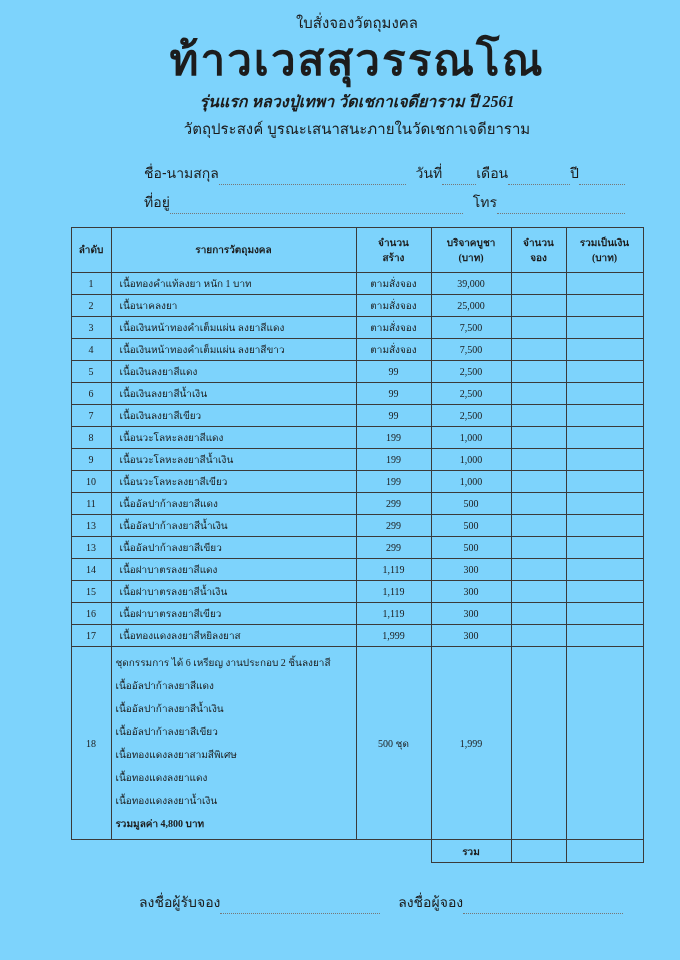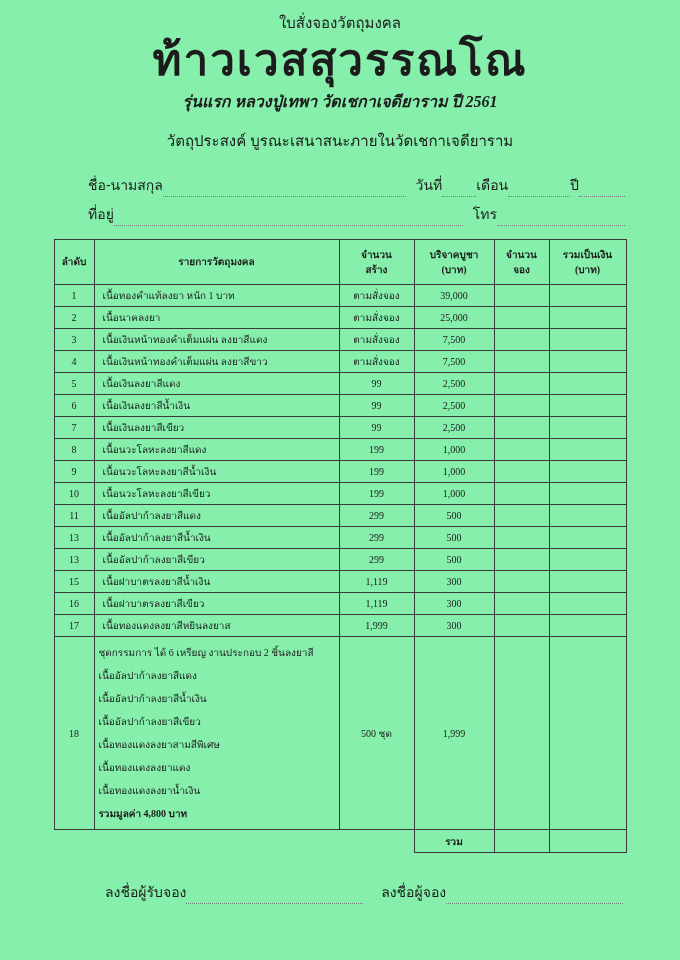--- a/index.html
+++ b/index.html
@@ -1,51 +1,52 @@
 <!DOCTYPE html>
 <html><head>
 <meta charset="utf-8">
 <style>
   html,body{margin:0;padding:0;background:#e9e9e7;}
   .page{
     position:relative;
     width:680px;height:960px;
     margin:0 auto;
-    background:#86efac;
+    background:#7dd3fc;
     color:#1c1c1c;
     font-family:"Liberation Serif","DejaVu Serif",serif;
     overflow:hidden;
     box-sizing:border-box;
+    padding-left:34px;
   }
   
   .doc-header{text-align:center;padding-top:12px;}
   .form-title{
     font-family:"Liberation Sans","DejaVu Sans",sans-serif;
     font-size:15px;line-height:22px;
   }
   .main-title{
     font-family:"DejaVu Serif","Liberation Serif",serif;
     font-size:44px;line-height:52px;font-weight:bold;
     letter-spacing:2px;
   }
   .subtitle{
     font-size:16px;line-height:28px;font-weight:bold;font-style:italic;
     margin-top:2px;
   }
   .purpose{
     font-family:"Liberation Sans","DejaVu Sans",sans-serif;
-    font-size:15px;line-height:22px;margin-top:14px;
+    font-size:15px;line-height:22px;margin-top:2px;
   }
   
   .fields{
     margin:16px 55px 0 88px;
     font-family:"Liberation Sans","DejaVu Sans",sans-serif;
     font-size:14px;
   }
-  .field-row{display:flex;align-items:flex-end;height:29px;}
+  .field-row{display:flex;align-items:flex-end;height:29px;margin-left:22px;}
   .field-row .lbl{white-space:nowrap;padding-bottom:1px;}
   .dots{border-bottom:1px dotted #777;height:15px;flex:0 0 auto;}
   .dots.grow{flex:1 1 auto;}
   
   table{
     border-collapse:collapse;
     width:572px;
     margin:13px auto 0;
     font-size:10px;
     table-layout:fixed;
@@ -239,38 +240,46 @@
     </tr>
         <tr>
       <td class="c">13</td>
       <td class="item-cell">เนื้ออัลปาก้าลงยาสีเขียว</td>
       <td class="c">299</td>
       <td class="c">500</td>
       <td></td>
       <td></td>
     </tr>
         <tr>
+      <td class="c">14</td>
+      <td class="item-cell">เนื้อฝาบาตรลงยาสีแดง</td>
+      <td class="c">1,119</td>
+      <td class="c">300</td>
+      <td></td>
+      <td></td>
+    </tr>
+        <tr>
       <td class="c">15</td>
       <td class="item-cell">เนื้อฝาบาตรลงยาสีน้ำเงิน</td>
       <td class="c">1,119</td>
       <td class="c">300</td>
       <td></td>
       <td></td>
     </tr>
         <tr>
       <td class="c">16</td>
       <td class="item-cell">เนื้อฝาบาตรลงยาสีเขียว</td>
       <td class="c">1,119</td>
       <td class="c">300</td>
       <td></td>
       <td></td>
     </tr>
         <tr>
       <td class="c">17</td>
-      <td class="item-cell">เนื้อทองแดงลงยาสีหยินลงยาส</td>
+      <td class="item-cell">เนื้อทองแดงลงยาสีหยิลงยาส</td>
       <td class="c">1,999</td>
       <td class="c">300</td>
       <td></td>
       <td></td>
     </tr>
         <tr>
         <td class="c">18</td>
         <td class="item-cell special-lines">
           <div>
               <div>ชุดกรรมการ ได้ 6 เหรียญ งานประกอบ 2 ชิ้นลงยาสี</div>

